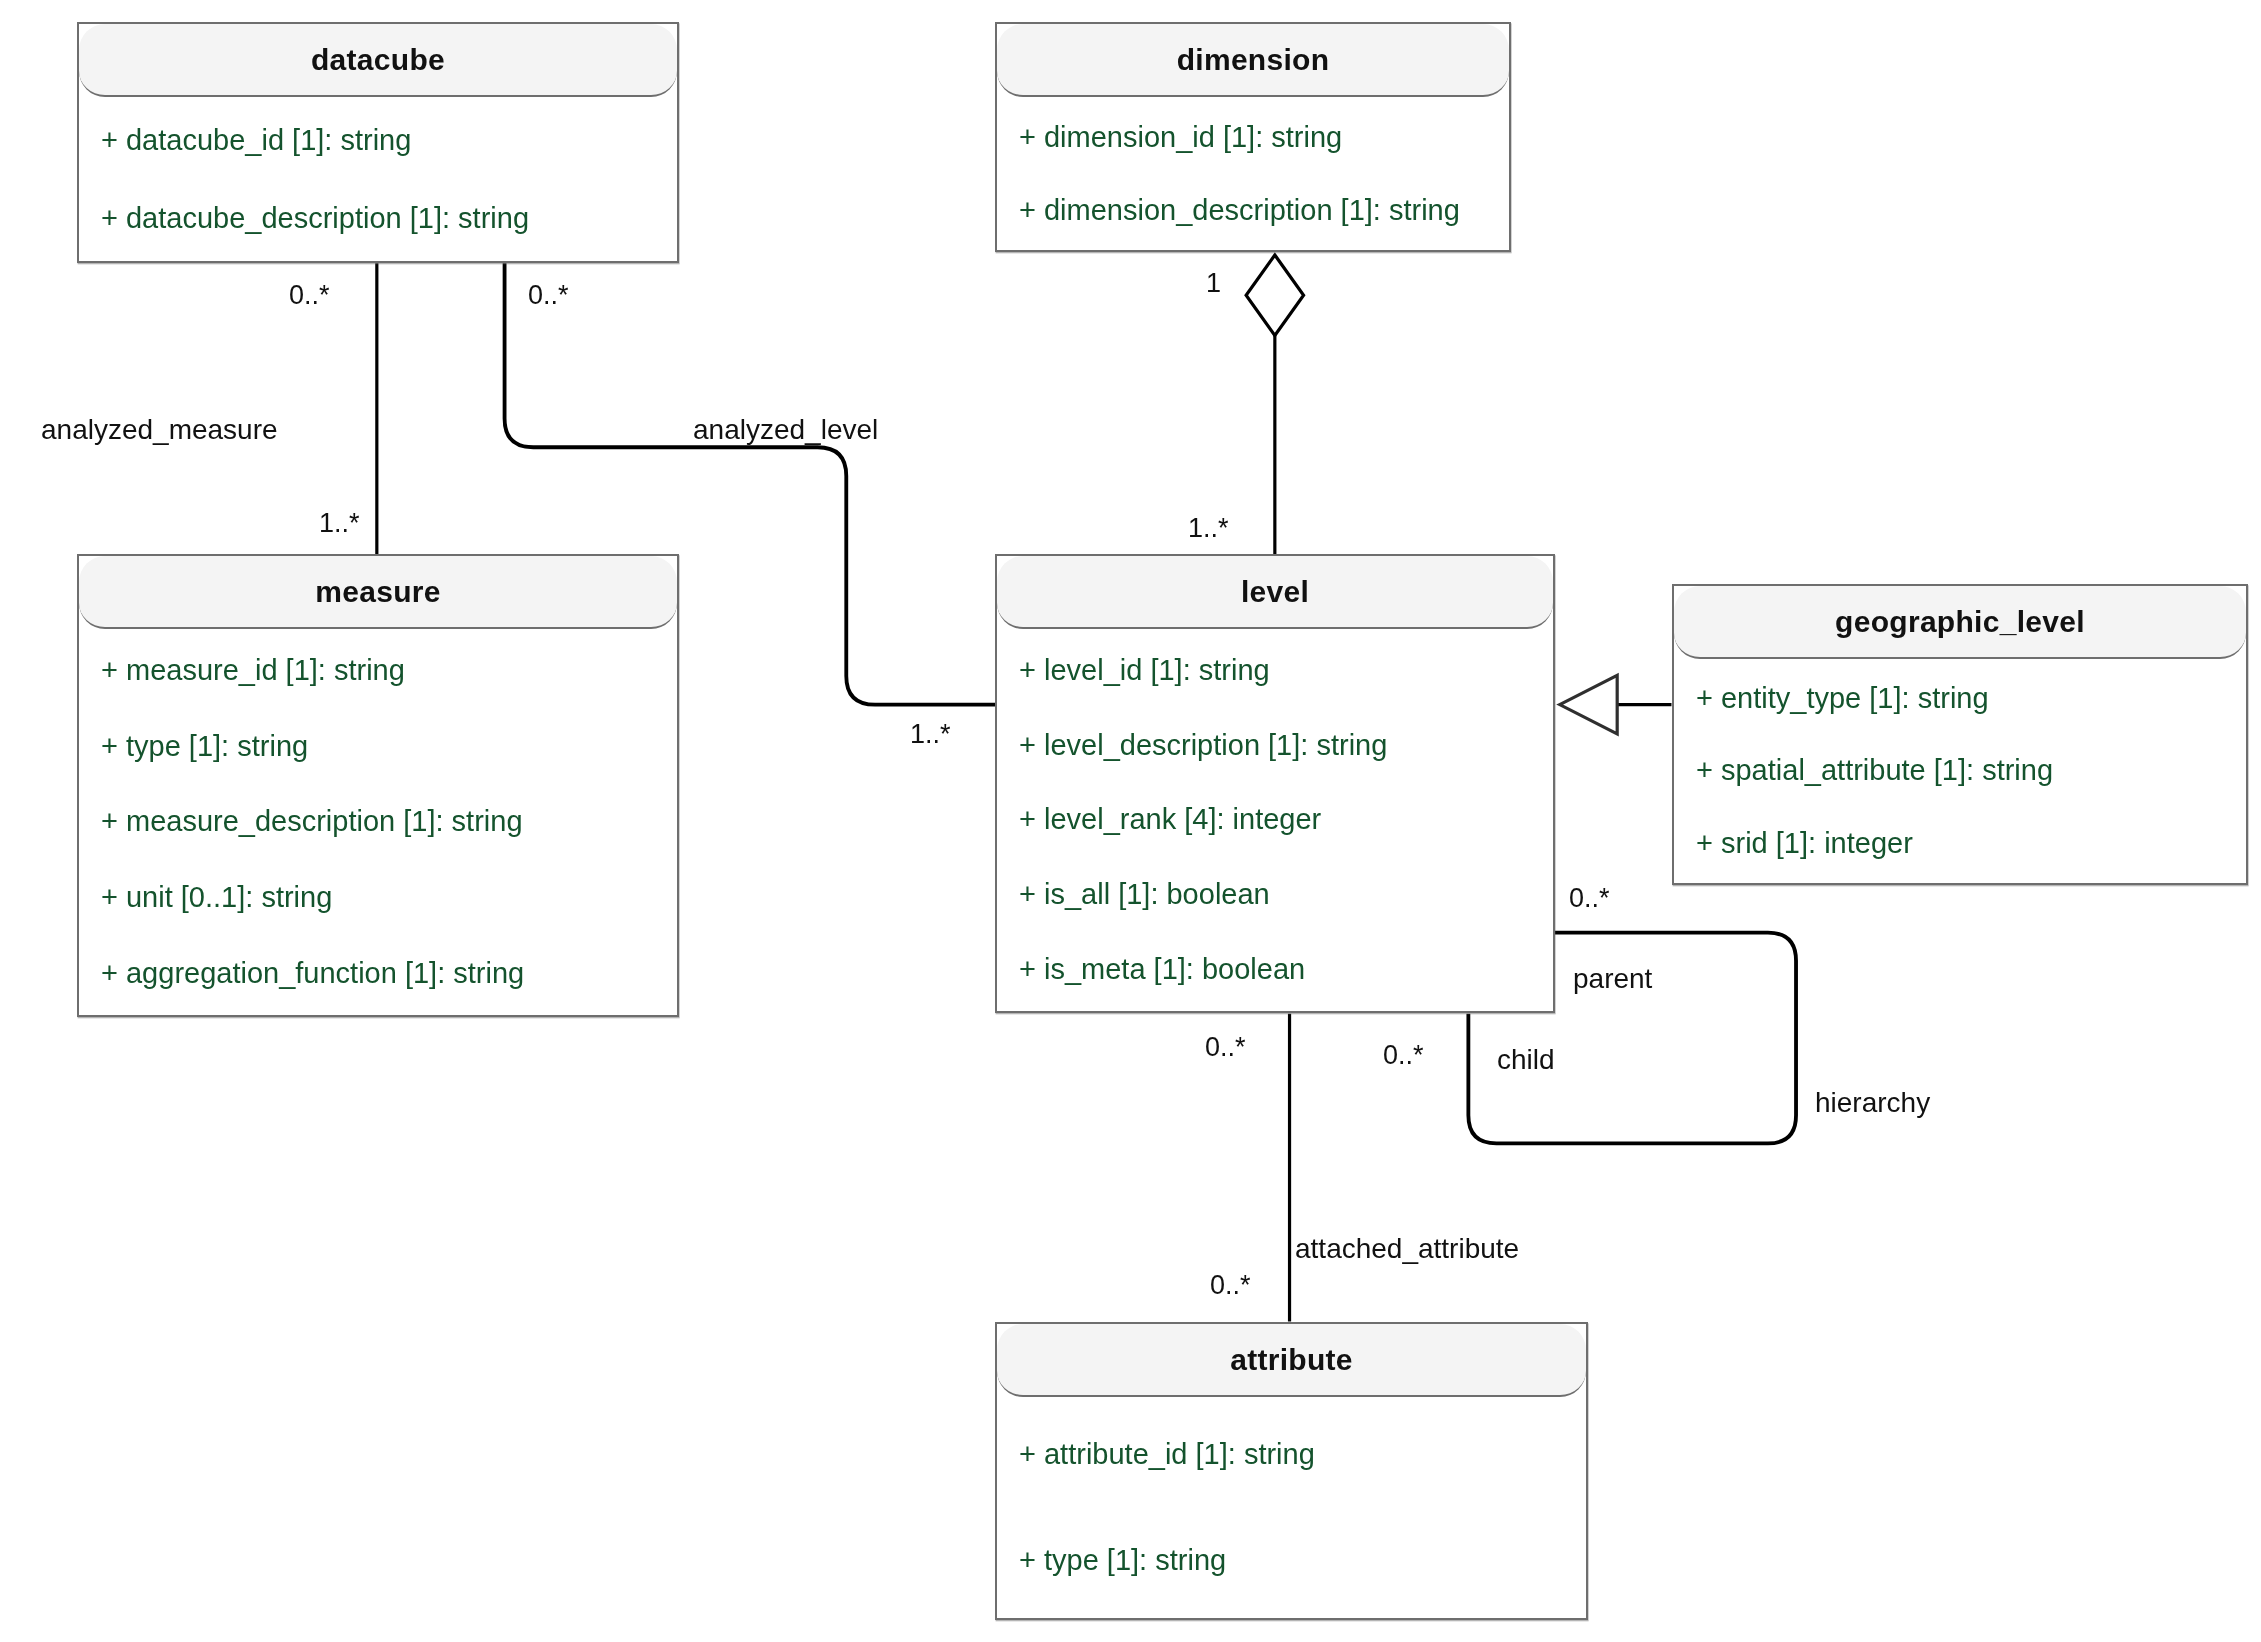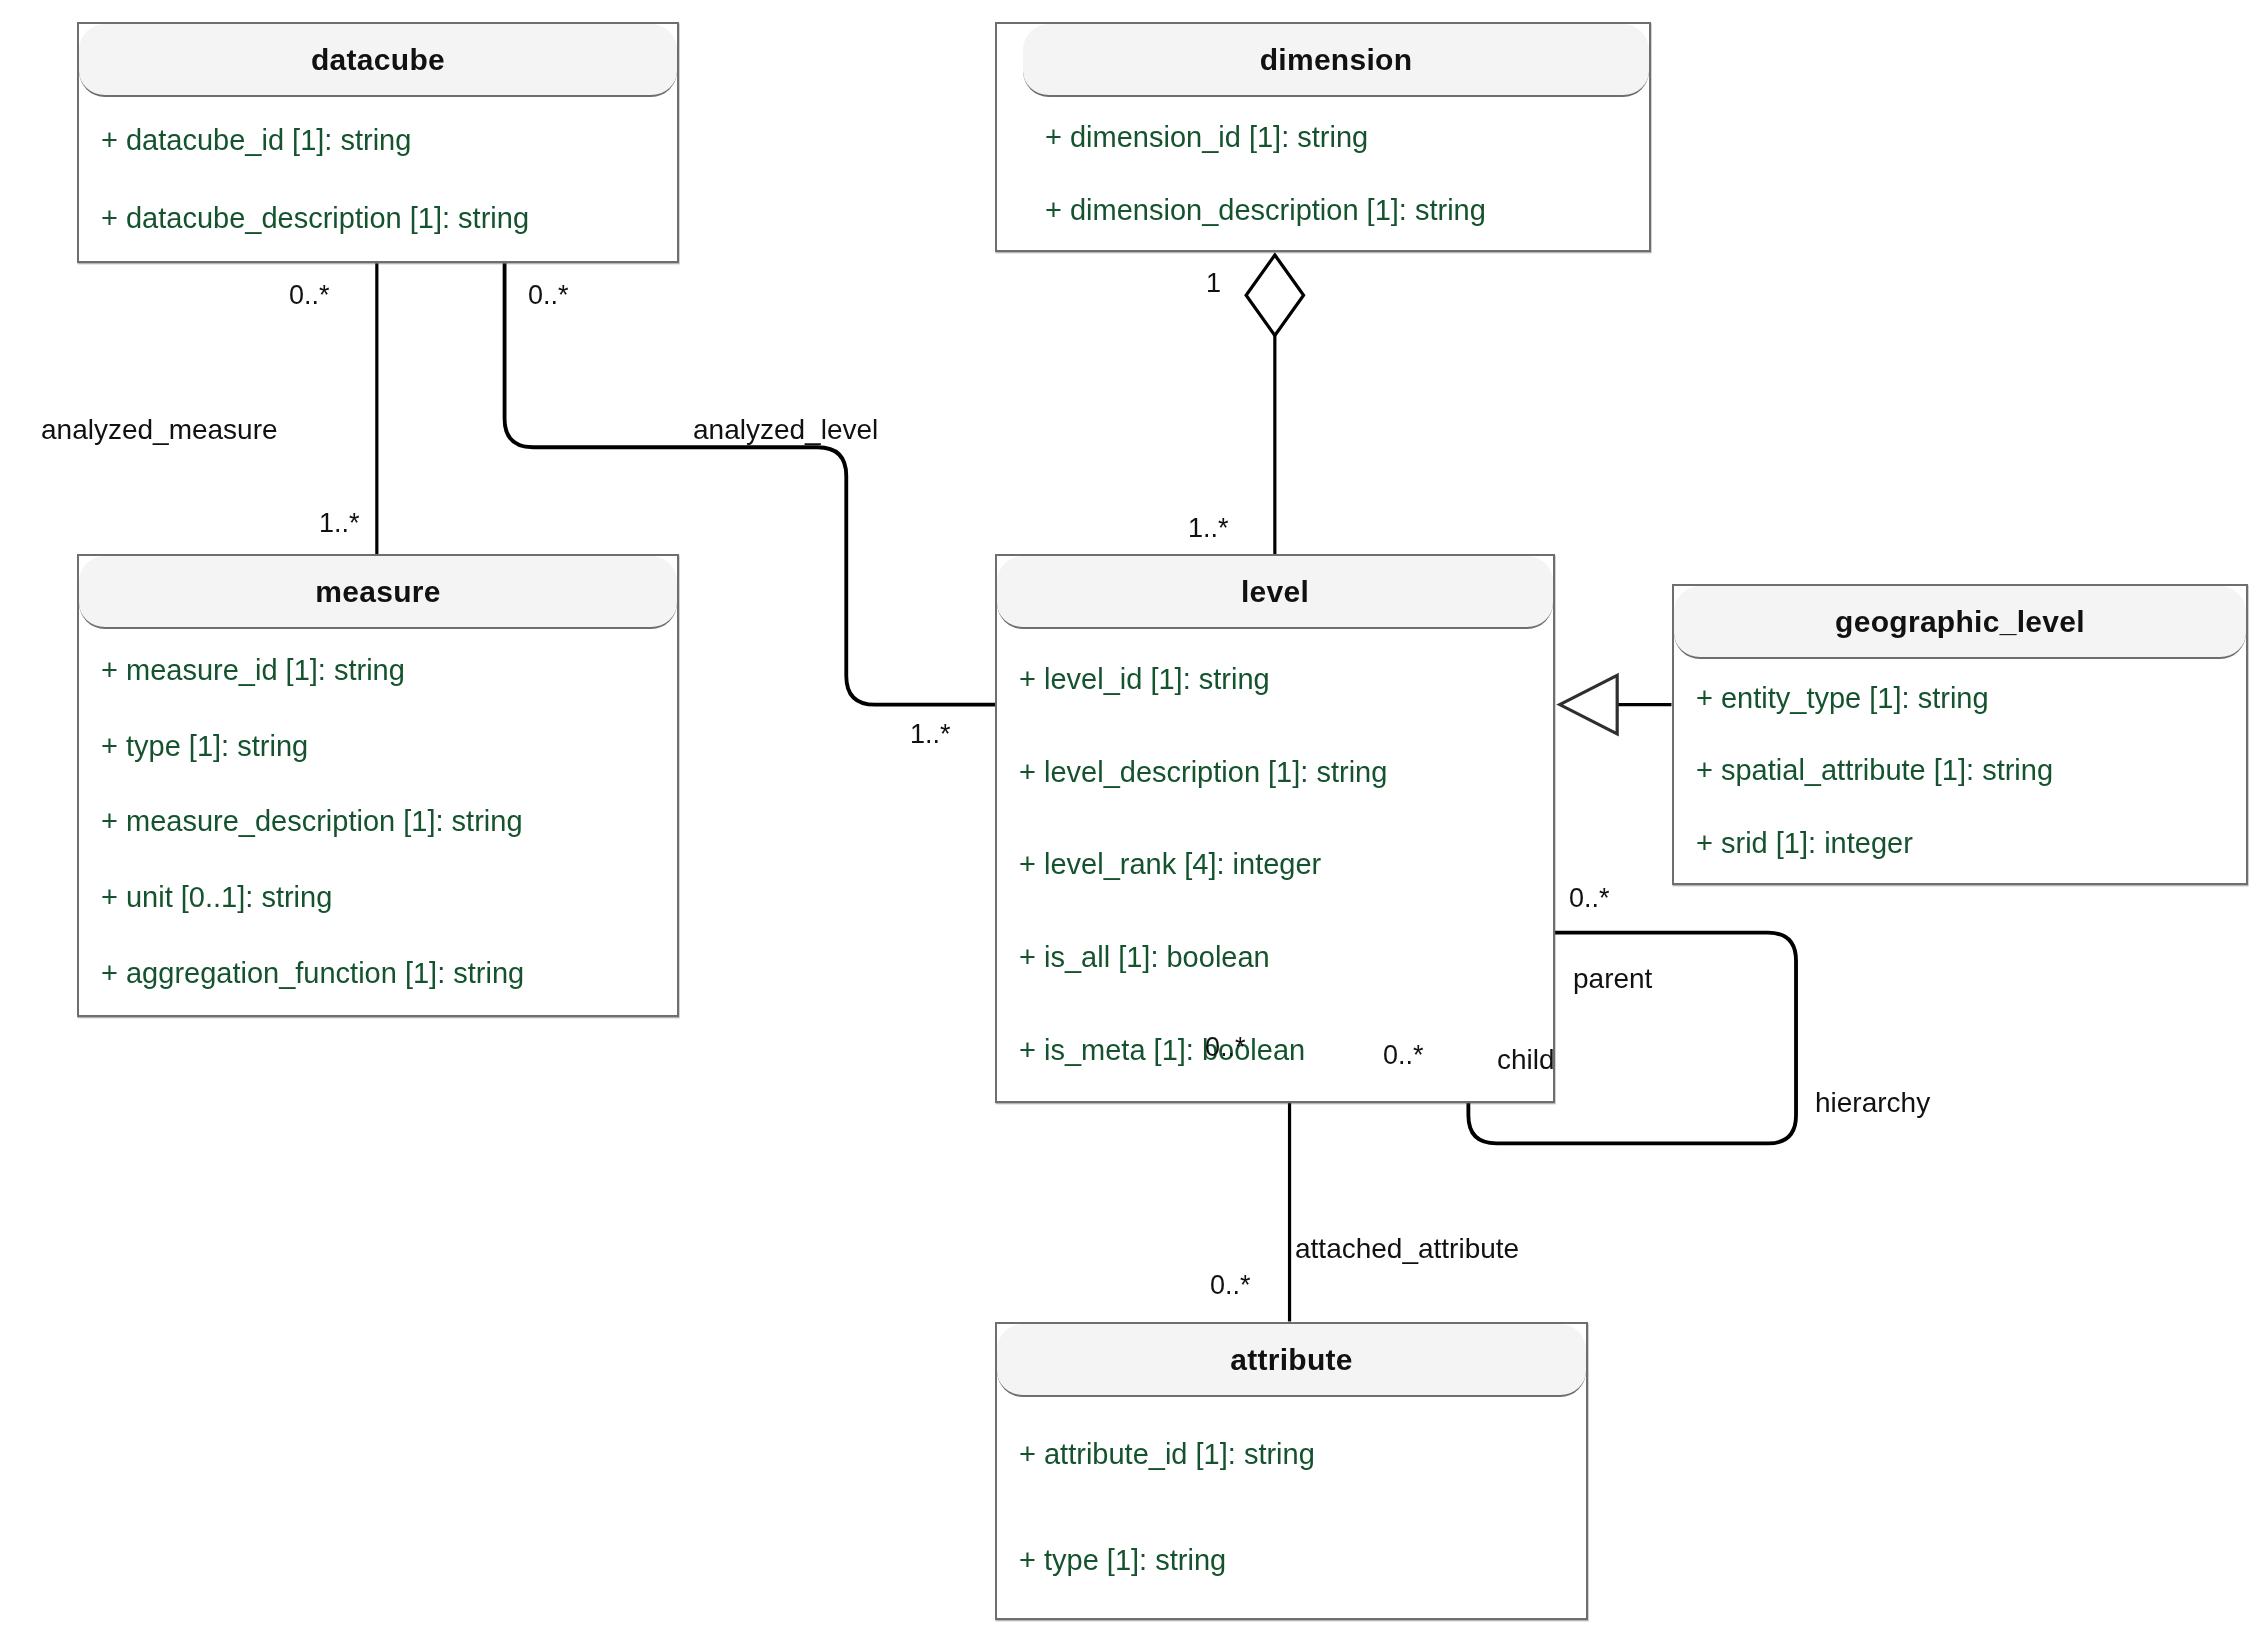--- a/index.html
+++ b/index.html
@@ -94,40 +94,40 @@
   </svg>
 
   <div class="uml-class" style="left:77px; top:22.4px; width:602px; height:241px;">
     <div class="uml-title">datacube</div>
     <div class="uml-body">
       <div class="uml-attr">+ datacube_id [1]: string</div>
       <div class="uml-attr">+ datacube_description [1]: string</div>
     </div>
   </div>
 
-  <div class="uml-class" style="left:995px; top:22.4px; width:656px; height:230px;padding-left:26px;">
+  <div class="uml-class" style="left:995px; top:22.4px; width:516px; height:230px;">
     <div class="uml-title">dimension</div>
     <div class="uml-body">
       <div class="uml-attr">+ dimension_id [1]: string</div>
       <div class="uml-attr">+ dimension_description [1]: string</div>
     </div>
   </div>
 
   <div class="uml-class" style="left:77px; top:554px; width:602px; height:463px;">
     <div class="uml-title">measure</div>
     <div class="uml-body">
       <div class="uml-attr">+ measure_id [1]: string</div>
       <div class="uml-attr">+ type [1]: string</div>
       <div class="uml-attr">+ measure_description [1]: string</div>
       <div class="uml-attr">+ unit [0..1]: string</div>
       <div class="uml-attr">+ aggregation_function [1]: string</div>
     </div>
   </div>
 
-  <div class="uml-class" style="left:995px; top:554px; width:560px; height:549px;">
+  <div class="uml-class" style="left:995px; top:554px; width:560px; height:459px;">
     <div class="uml-title">level</div>
     <div class="uml-body">
       <div class="uml-attr">+ level_id [1]: string</div>
       <div class="uml-attr">+ level_description [1]: string</div>
       <div class="uml-attr">+ level_rank [4]: integer</div>
       <div class="uml-attr">+ is_all [1]: boolean</div>
       <div class="uml-attr">+ is_meta [1]: boolean</div>
     </div>
   </div>
 

